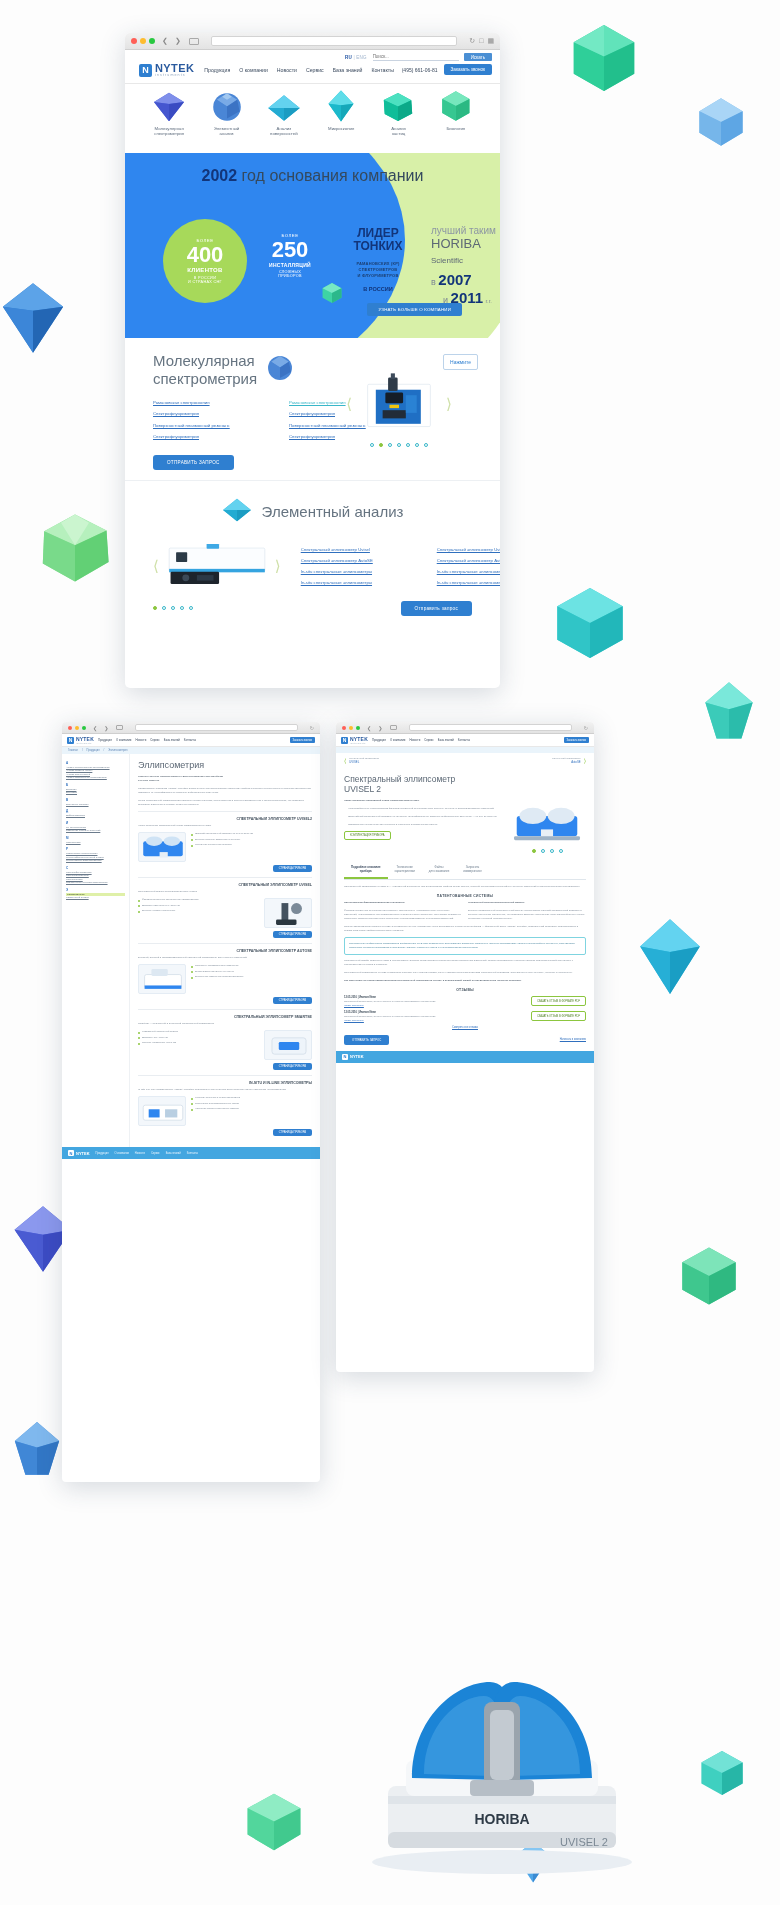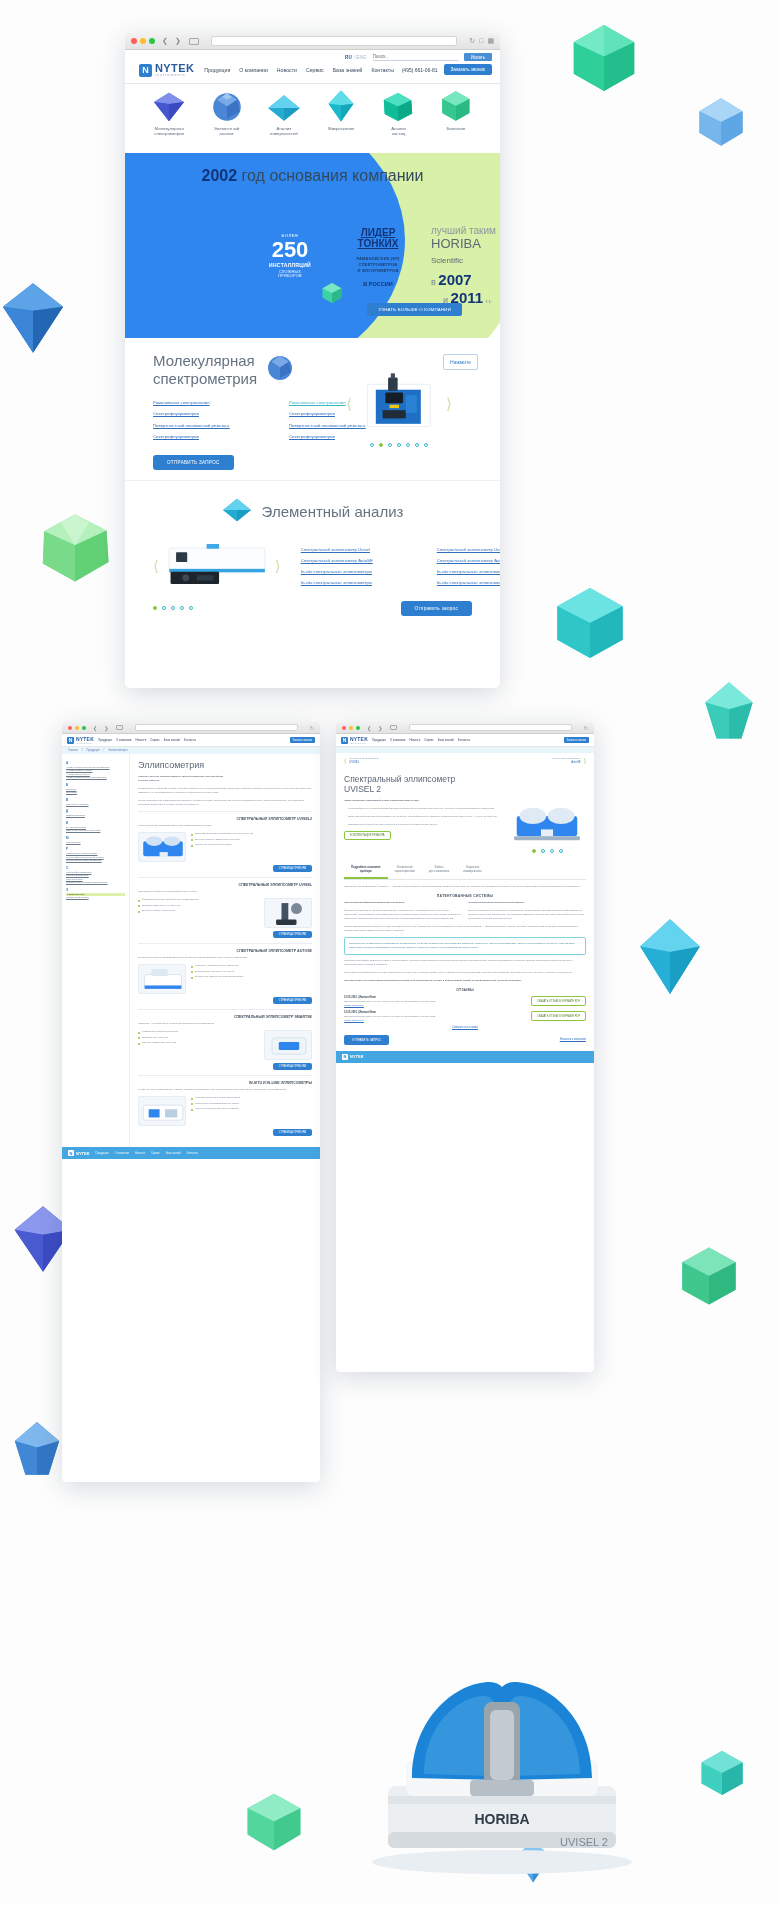--- a/index.html
+++ b/index.html
@@ -93,21 +93,21 @@
     background:#a7d95a; color:#fff; text-align:center; display:flex; flex-direction:column;
     align-items:center; justify-content:center; line-height:1.15;
   }
   .c-small { font-size:4.4px; letter-spacing:.4px; }
   .c-big { font-size:22px; font-weight:bold; line-height:1; margin:1px 0; }
   .c-mid { font-size:6px; font-weight:bold; letter-spacing:.3px; }
   .c-tiny { font-size:3.8px; letter-spacing:.3px; margin-top:2px; }
   .stat250 { position:absolute; left:130px; top:80px; color:#fff; text-align:center; width:70px; }
   .stat250 .c-big { font-size:22px; }
   .leader { position:absolute; left:212px; top:74px; width:82px; text-align:center; color:#12357a; }
-  .leader .hd { font-size:10px; font-weight:bold; line-height:1.1;text-decoration:underline; }
+  .leader .hd { font-size:12px; font-weight:bold; line-height:1.1; }
   .leader .bd { font-size:4px; font-weight:bold; color:#1b3f72; margin-top:7px; line-height:1.5; letter-spacing:.2px;}
   .leader .rus { font-size:5.6px; font-weight:bold; margin-top:7px; }
   .dealer { position:absolute; left:306px; top:72px; color:#7d8793; }
   .dealer .l1 { font-size:10px; font-weight:300; color:#8d97a3; }
   .dealer .l2 { font-size:13px; font-weight:300; color:#5d6875; }
   .dealer .l2 span { font-size:8px; }
   .dealer .yr { font-size:9px; color:#7d8793; margin-top:5px; }
   .dealer .yr b { font-size:15px; font-weight:bold; color:#12357a; }
   .dealer .yr2 { margin-top:1px; }
   .knowmore {
@@ -431,20 +431,27 @@
       <div style="position:absolute;left:-40px;top:-60px;width:430px;height:300px;border-radius:50%;background:#d8f0a8;"></div>
       <div style="position:absolute;left:-120px;top:-70px;width:400px;height:320px;border-radius:50%;background:#2f86ef;"></div>
       <div style="position:absolute;left:0;top:0;width:188px;height:185px;background:#2f86ef;"></div>
       <div style="position:absolute;left:170px;top:-58px;width:230px;height:280px;border-radius:50%;background:#d8f0a8;"></div>
       <div style="position:absolute;left:-80px;top:-58px;width:360px;height:290px;border-radius:50%;background:#2f86ef;"></div>
 
       <div class="banner-title">
         <b>2002</b> <span>год основания компании</span>
       </div>
 
+      <div class="circle400">
+        <div class="c-small">БОЛЕЕ</div>
+        <div class="c-big">400</div>
+        <div class="c-mid">КЛИЕНТОВ</div>
+        <div class="c-tiny">В РОССИИ</div>
+        <div class="c-tiny" style="margin-top:0">И СТРАНАХ СНГ</div>
+      </div>
 
       <div class="stat250">
         <div class="c-small">БОЛЕЕ</div>
         <div class="c-big">250</div>
         <div class="c-mid" style="font-size:5px">ИНСТАЛЛЯЦИЙ</div>
         <div class="c-tiny">СЛОЖНЫХ</div>
         <div class="c-tiny" style="margin-top:0">ПРИБОРОВ</div>
       </div>
 
       <div class="leader">

